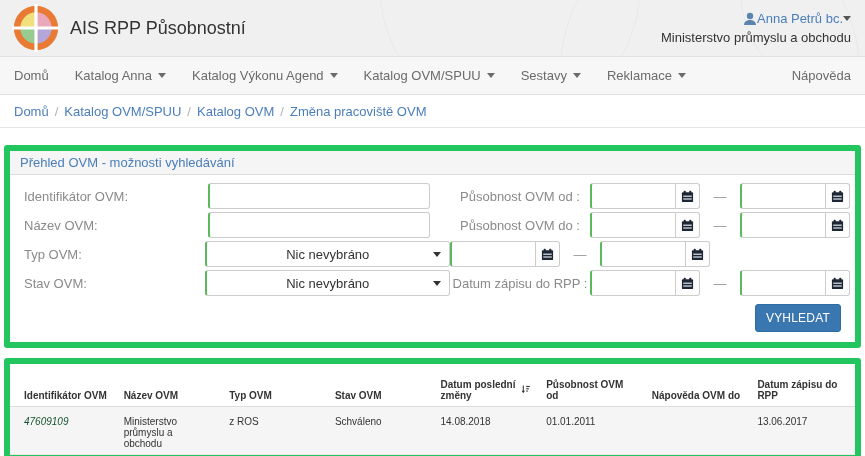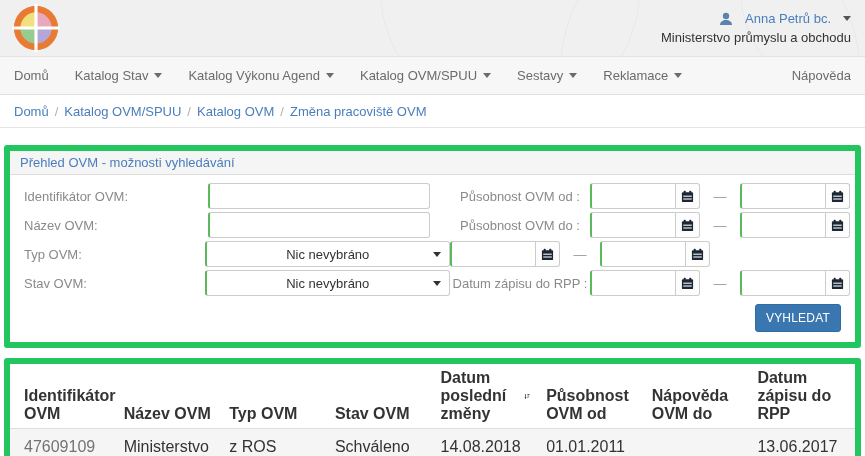--- a/index.html
+++ b/index.html
@@ -16,21 +16,21 @@
     display:flex; align-items:center; padding:0 12px;
     border-bottom:1px solid #e3e3e3;
   }
   .topbar .arc { position:absolute; border:1px solid rgba(0,0,0,0.035); border-radius:50%; }
   .arc1 { width:260px; height:260px; left:380px; top:-140px; }
   .arc2 { width:300px; height:300px; left:560px; top:-80px; }
   .arc3 { width:220px; height:220px; left:740px; top:-120px; }
   .logo { width:48px; height:48px; flex:0 0 auto; z-index:1; }
   .app-title { font-size:18px; color:#333; margin-left:10px; z-index:1; }
   .user-block { margin-left:auto; text-align:right; z-index:1; padding-right:2px; }
-  .user-line { display:flex; align-items:center; justify-content:flex-end; gap:12px; cursor:pointer; }
+  .user-line { display:flex; align-items:center; justify-content:flex-end; gap:0; cursor:pointer; }
   .user-name { color:#4a7ebb; font-size:13px; }
   .caret-down { width:0; height:0; border-left:4px solid transparent; border-right:4px solid transparent; border-top:5px solid #555; display:inline-block; }
   .user-org { color:#333; font-size:13px; margin-top:4px; }
 
   
   .menubar {
     height:38px; background:#f7f7f7; border-bottom:1px solid #e0e0e0;
     display:flex; align-items:center; padding:0 14px; gap:26px;
   }
   .menu-item { display:flex; align-items:center; gap:6px; color:#6b6b6b; cursor:pointer; white-space:nowrap; }
@@ -93,27 +93,27 @@
 
   .buttons-row { display:flex; justify-content:flex-end; gap:6px; margin-top:5px; }
   .btn-primary {
     background:#3a76af; color:#fff; border:1px solid #2e6da4; border-radius:3px;
     font-size:12px; font-family:inherit; padding:5px 10px; height:28px; line-height:12px;
     cursor:pointer; letter-spacing:0.2px;
   }
 
   
   table { width:100%; border-collapse:collapse; table-layout:fixed; }
-  th, td { text-align:left; vertical-align:bottom; padding:5px 8px; font-size:16px; }
+  th, td { text-align:left; vertical-align:bottom; padding:5px 8px; font-size:10px; }
   th { color:#333; font-weight:bold; border-bottom:1px solid #ddd; }
   th:first-child, td:first-child { padding-left:14px; }
   thead tr { height:42px; }
   tbody tr { background:#f5f5f5; height:46px; }
   tbody td { vertical-align:top; padding-top:9px; border-bottom:1px solid #e7e7e7; color:#333; }
-  .row-link { color:#737373; cursor:pointer; text-decoration:none; }
+  .row-link { color:#14532d; cursor:pointer; text-decoration:none;font-style:italic; }
   .th-sort { display:inline-flex; align-items:center; gap:4px; }
   .sort-icon { cursor:pointer; }
 </style>
 </head>
 <body>
 
 <div class="page">
 
   <div class="topbar">
     <div class="arc arc1"></div>
@@ -121,39 +121,40 @@
     <div class="arc arc3"></div>
     <svg class="logo" viewBox="0 0 52 52">
       <circle cx="26" cy="26" r="24" fill="#e87a33"></circle>
       <path d="M26 26 L9 26 A17 17 0 0 1 26 9 Z" fill="#f2df7e"></path>
       <path d="M26 26 L26 9 A17 17 0 0 1 43 26 Z" fill="#e9a8bc"></path>
       <path d="M26 26 L43 26 A17 17 0 0 1 26 43 Z" fill="#b4a6d8"></path>
       <path d="M26 26 L26 43 A17 17 0 0 1 9 26 Z" fill="#97cb90"></path>
       <line x1="26" y1="0" x2="26" y2="52" stroke="#fff" stroke-width="3.4"></line>
       <line x1="0" y1="26" x2="52" y2="26" stroke="#fff" stroke-width="3.4"></line>
     </svg>
+    <div class="app-title">AIS RPP Působnostní</div>
     <div class="user-block">
       <div class="user-line">
         <svg width="14" height="14" viewBox="0 0 14 14">
           <circle cx="7" cy="4" r="3.2" fill="#5b84ad"></circle>
           <path d="M1 13 C1 9.5 4 8 7 8 C10 8 13 9.5 13 13 Z" fill="#5b84ad"></path>
         </svg>
         <span class="user-name">Anna Petrů bc.</span>
         <span class="caret-down"></span>
       </div>
       <div class="user-org">Ministerstvo průmyslu a obchodu</div>
     </div>
   </div>
 
   <div class="menubar">
     <div class="menu-item">
       <span>Domů</span>
     </div>
     <div class="menu-item">
-      <span>Katalog Stav</span>
+      <span>Katalog Anna</span>
       <span class="caret-down"></span>
     </div>
     <div class="menu-item">
       <span>Katalog Výkonu Agend</span>
       <span class="caret-down"></span>
     </div>
     <div class="menu-item">
       <span>Katalog OVM/SPUU</span>
       <span class="caret-down"></span>
     </div>

